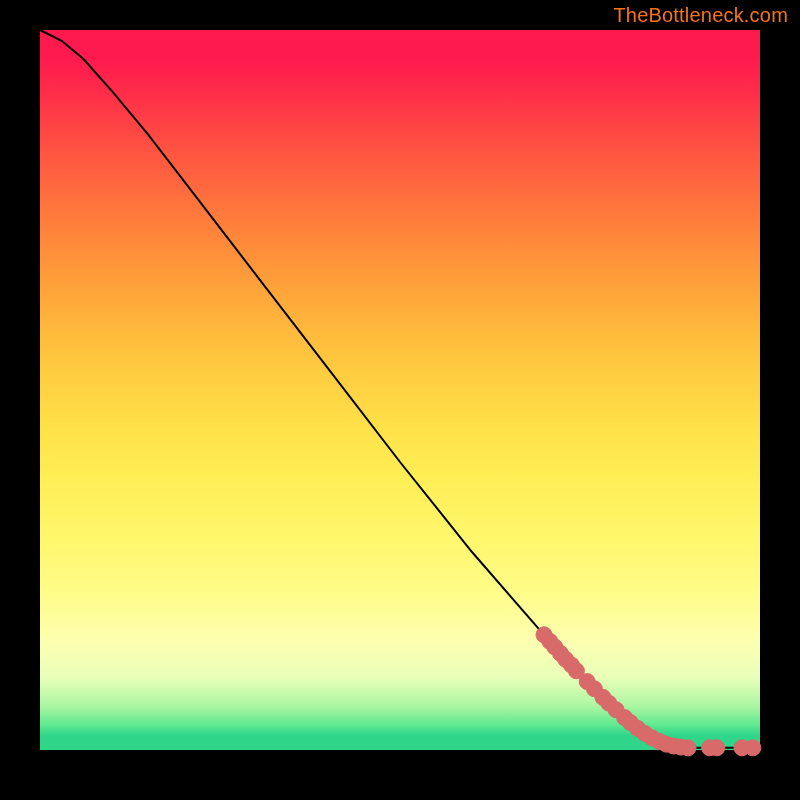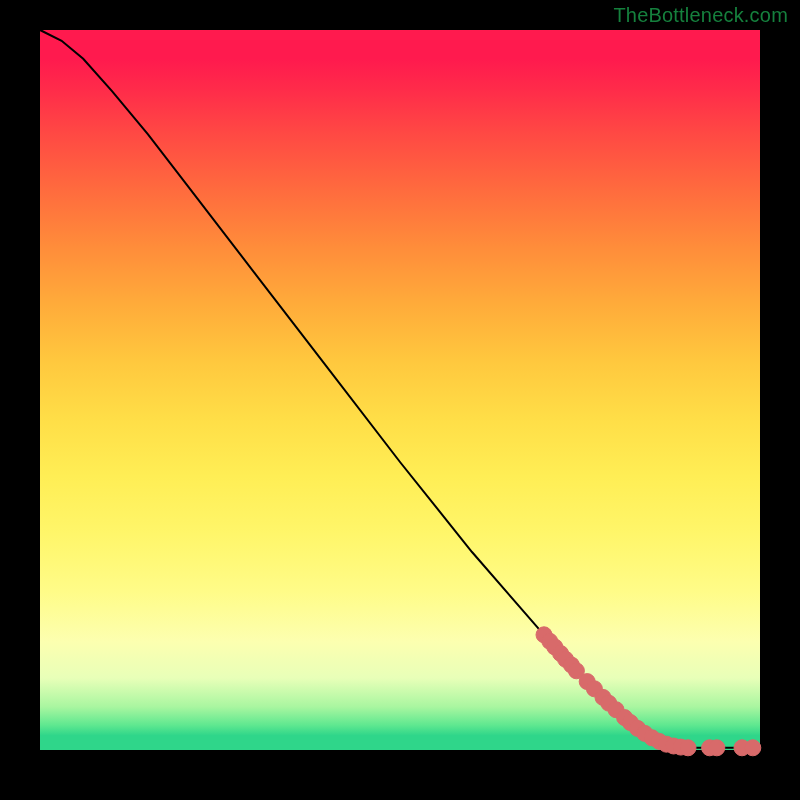--- a/index.html
+++ b/index.html
@@ -49,21 +49,21 @@
     left: 0;
     top: 0;
     width: 720px;
     height: 720px;
     overflow: visible;
   }
   .watermark {
     position: absolute;
     top: 4px;
     right: 12px;
-    color: #15803d;
+    color: #f97316;
     font-size: 20px;
     letter-spacing: 0.2px;
     user-select: none;
   }
 </style>
 </head>
 <body>
 
 <div class="frame">
   <div class="watermark">TheBottleneck.com</div>

